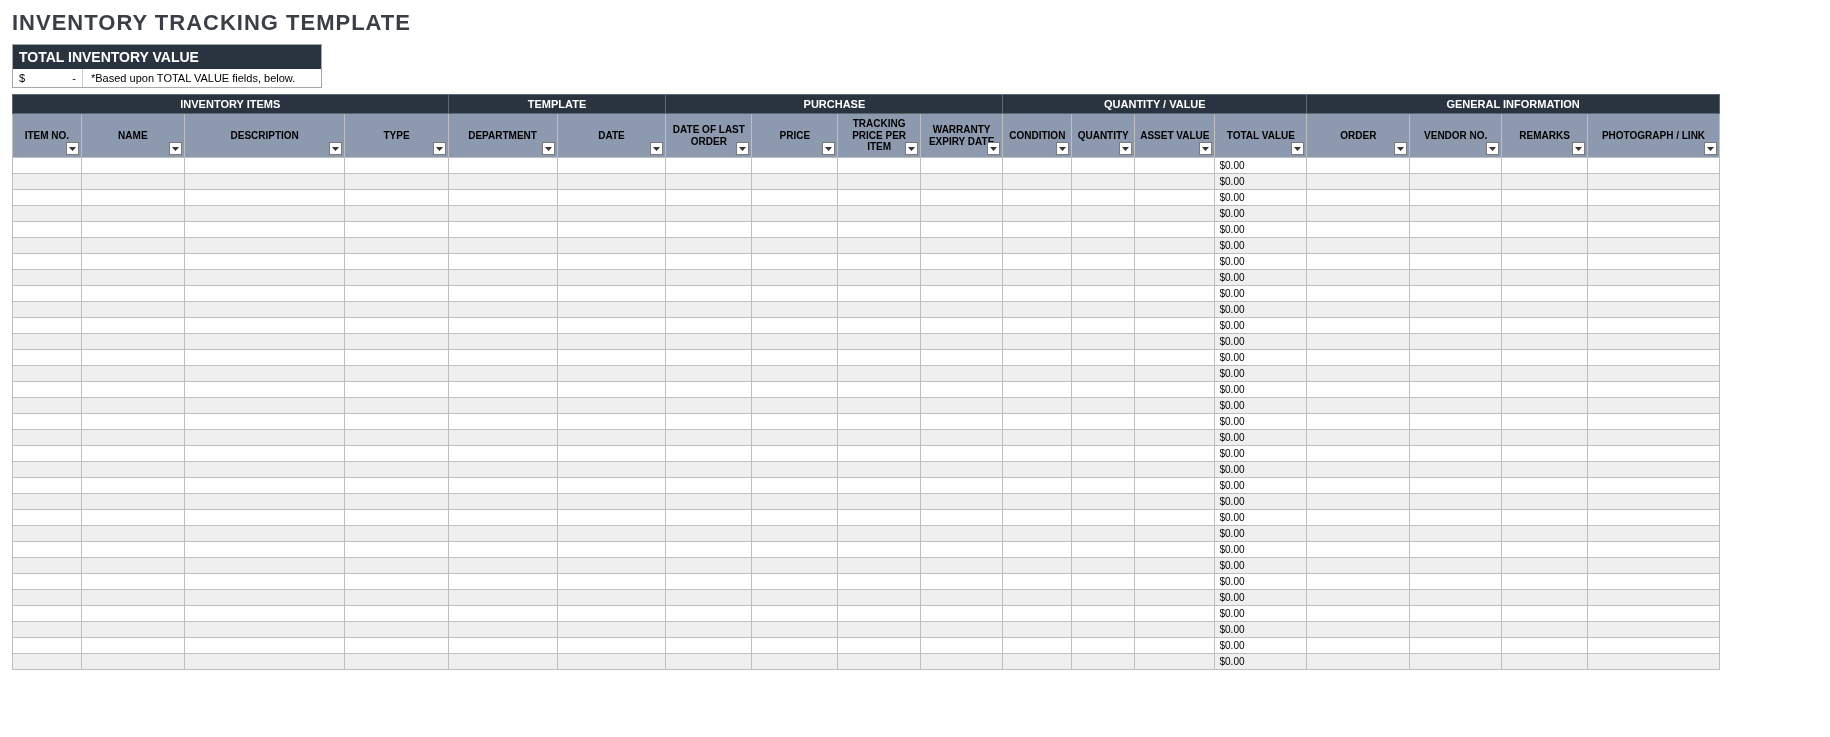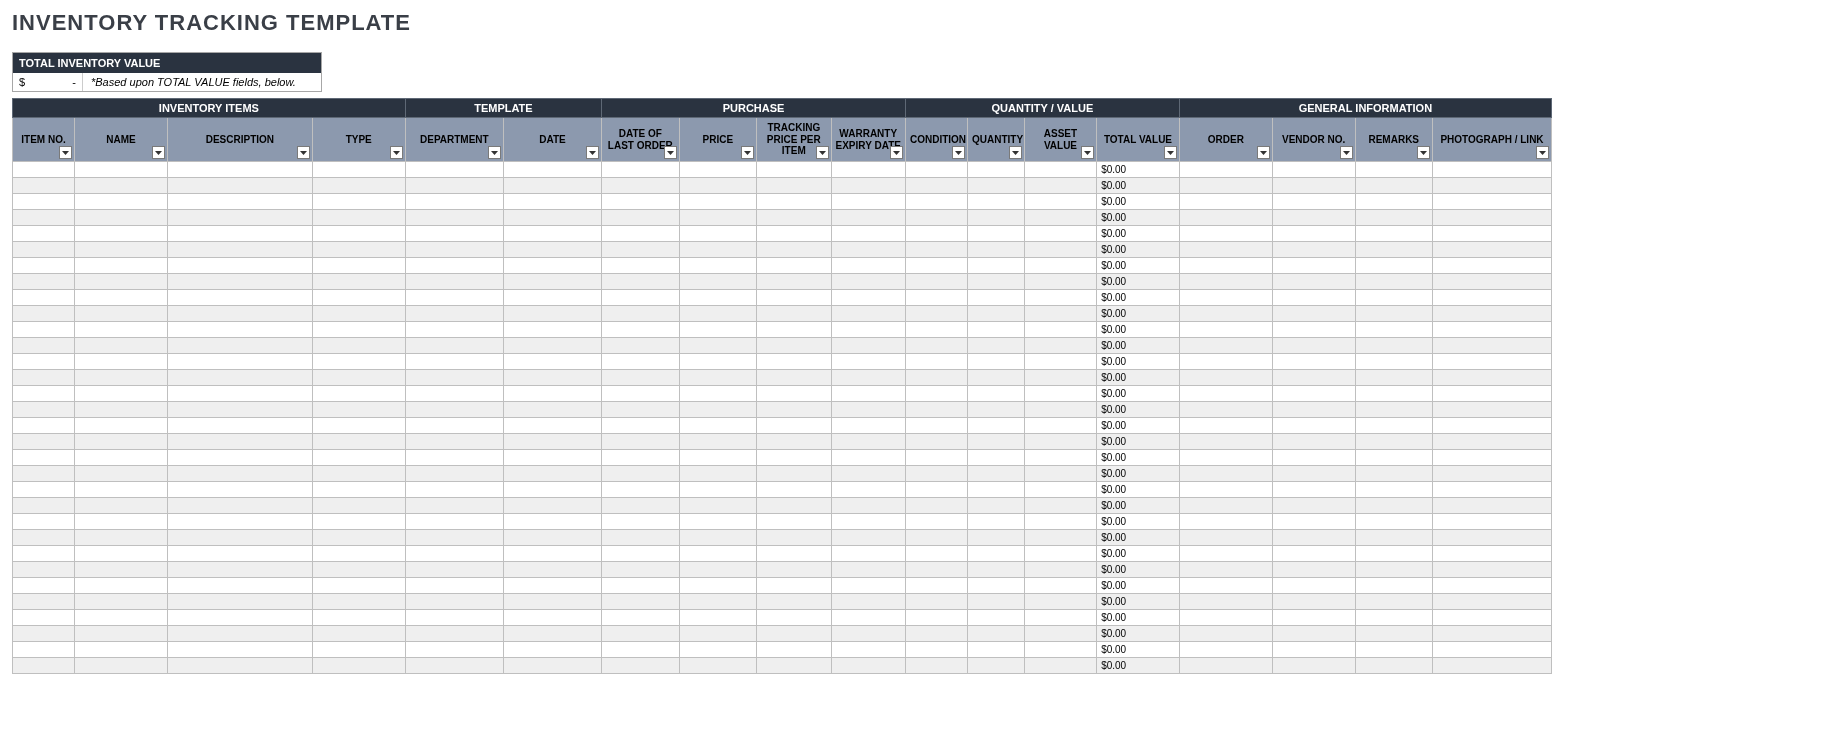--- a/index.html
+++ b/index.html
@@ -11,54 +11,53 @@
     color: #000;
     background: #fff;
     width: 1830px;
   }
   .page-title {
     font-family: "Century Gothic", "Arial", sans-serif;
     font-size: 22px;
     font-weight: bold;
     color: #3a3f47;
     letter-spacing: 1px;
-    margin: 2px 0 16px 4px;
+    margin: 2px 0 8px 4px;
   }
   .summary-box {
     width: 310px;
     border: 1px solid #a7a7a7;
     margin: 0 0 6px 4px;
   }
   .summary-header {
     background: #2a3340;
     color: #fff;
     font-weight: bold;
-    font-size: 11px;
+    font-size: 14px;
     padding: 4px 6px;
   }
   .summary-row {
     display: flex;
     font-size: 11px;
   }
   .summary-amount {
     width: 70px;
     padding: 3px 6px;
     border-right: 1px solid #ccc;
     display: flex;
     justify-content: space-between;
   }
   .summary-note {
     flex: 1;
     padding: 3px 8px;
-    font-style: italic;
   }
 
   table.main {
     border-collapse: collapse;
-    width: 1540px;
+    width: 1708px;
     table-layout: fixed;
     margin-left: 4px;
   }
   table.main th, table.main td {
     border: 1px solid #bfbfbf;
     overflow: hidden;
   }
   tr.group-row th {
     background: #2a3340;
     color: #fff;

